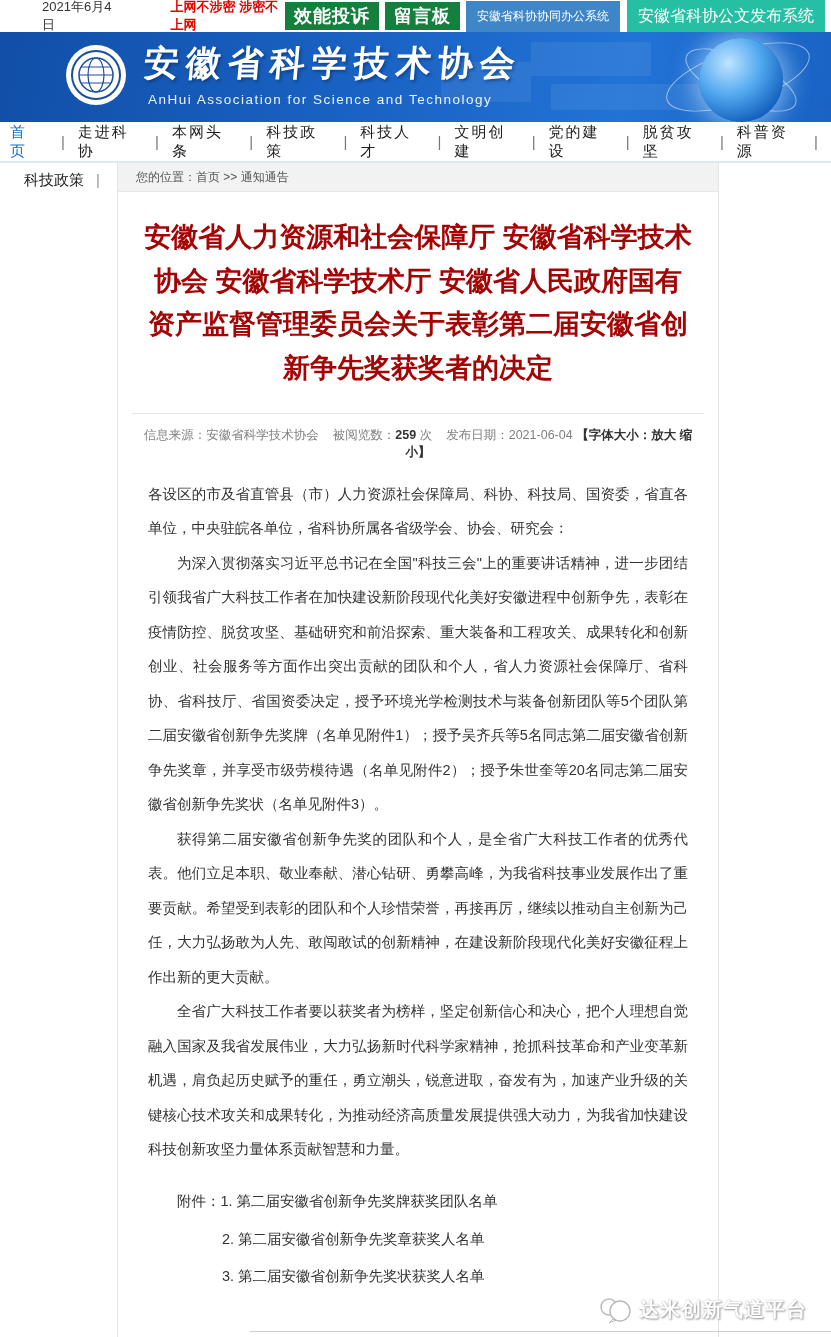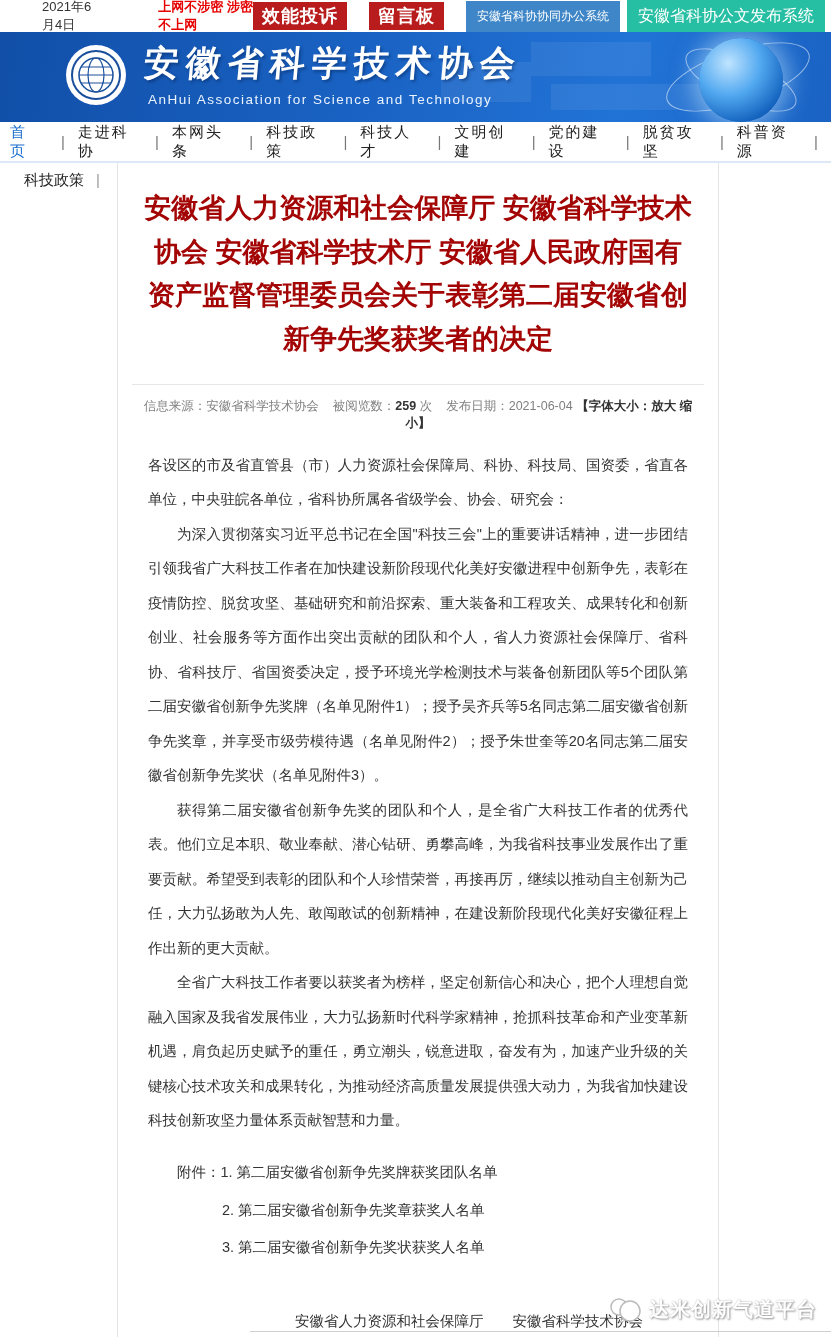--- a/index.html
+++ b/index.html
@@ -7,21 +7,21 @@
   body {
     height:1337px; position:relative; overflow:hidden; background:#fff;
     font-family:"Liberation Sans","DejaVu Sans",sans-serif; color:#333;
   }
   
   .topbar { height:32px; display:flex; align-items:center; background:#fff; padding:0 6px 0 0;border-radius:8px; }
   .topbar-date { font-size:13px; color:#333; margin-left:42px; }
   .topbar-slogan { font-size:13px; font-weight:bold; color:#e60000; margin-left:58px; }
   .topbar-spacer { flex:1; }
   .tb-btn { border:none; cursor:pointer; color:#fff; white-space:nowrap; }
-  .tb-btn.red { background:#b91c1c; font-size:18px; font-weight:bold; padding:2px 9px; margin-right:22px; letter-spacing:1px; }
+  .tb-btn.red { background:#15803d; font-size:18px; font-weight:bold; padding:2px 9px; margin-right:6px; letter-spacing:1px; }
   .tb-btn.blue { background:#3e86c7; font-size:12px; padding:7px 11px; margin-right:7px; }
   .tb-btn.teal { background:#27bfa3; font-size:16px; padding:7px 11px; }
   
   .banner { height:90px; position:relative; overflow:hidden;
     background:linear-gradient(100deg,#114fa8 0%,#1a63c4 45%,#2173d6 75%,#1a63c4 100%); }
   .banner .sq { position:absolute; background:rgba(255,255,255,.07); }
   .logo-badge { position:absolute; left:66px; top:13px; width:60px; height:60px; background:#fff;
     border-radius:50%; display:flex; align-items:center; justify-content:center; }
   .site-cn { position:absolute; left:144px; top:8px; color:#fff; font-size:35px; font-weight:bold;
     letter-spacing:7px; transform:skewX(-5deg); text-shadow:2px 2px 3px rgba(0,30,80,.45); }
@@ -58,21 +58,21 @@
   .gap { display:inline-block; width:14px; }
   .body-wrap { padding:10px 30px 0; font-size:14.5px; line-height:2.38; text-align:justify; color:#333; }
   .body-wrap p { text-indent:2em; }
   .body-wrap p.no-indent { text-indent:0; }
   .att-block { margin-top:16px; }
   .att-line { line-height:2.6; }
   .att-line.cont { padding-left:5.1em; }
   .sig-block { margin-top:28px; font-size:14.5px; line-height:3.6; }
   .sig1 { text-align:right; padding-right:45px; }
   
-  .watermark { position:absolute; right:14px; bottom:14px; display:flex; align-items:center;
+  .watermark { position:absolute; right:24px; bottom:14px; display:flex; align-items:center;
     color:#fff; font-size:20px; font-weight:bold; letter-spacing:1px;
     text-shadow:0 0 1px #aaa, 1px 1px 2px rgba(120,120,120,.8); }
   .watermark svg { margin-right:6px; }
   .footer-line { position:absolute; left:250px; right:0; bottom:5px; border-top:1px solid #cfcfcf; }
 </style>
 </head>
 <body>
 
 <div class="topbar">
   <span class="topbar-date">2021年6月4日</span>
@@ -123,20 +123,23 @@
   <span class="nav-item">脱贫攻坚</span>
     <span class="nav-sep">|</span>
   <span class="nav-item">科普资源</span>
     <span class="nav-sep">|</span>
 </div>
 
 <div class="main">
   <span class="side-label"><span>科技政策</span><span class="side-sep">|</span></span>
 
   <div class="content-box">
+    <div class="crumb-bar">
+      <span>您的位置：</span><a>首页</a><span> &gt;&gt; </span><a>通知通告</a>
+    </div>
 
     <h1 class="art-title">安徽省人力资源和社会保障厅 安徽省科学技术协会 安徽省科学技术厅 安徽省人民政府国有资产监督管理委员会关于表彰第二届安徽省创新争先奖获奖者的决定</h1>
 
     <div class="meta">
       <span>信息来源：</span><span>安徽省科学技术协会</span><span class="gap"></span><span>被阅览数：</span><b>259</b><span> 次</span><span class="gap"></span><span>发布日期：</span><span>2021-06-04</span> <span class="dk">【字体大小：</span><span class="zoom-link">放大</span> <span class="zoom-link">缩小</span><span class="dk">】</span>
     </div>
 
     <div class="body-wrap">
       <p class="no-indent">各设区的市及省直管县（市）人力资源社会保障局、科协、科技局、国资委，省直各单位，中央驻皖各单位，省科协所属各省级学会、协会、研究会：</p>
       <p>为深入贯彻落实习近平总书记在全国"科技三会"上的重要讲话精神，进一步团结引领我省广大科技工作者在加快建设新阶段现代化美好安徽进程中创新争先，表彰在疫情防控、脱贫攻坚、基础研究和前沿探索、重大装备和工程攻关、成果转化和创新创业、社会服务等方面作出突出贡献的团队和个人，省人力资源社会保障厅、省科协、省科技厅、省国资委决定，授予环境光学检测技术与装备创新团队等5个团队第二届安徽省创新争先奖牌（名单见附件1）；授予吴齐兵等5名同志第二届安徽省创新争先奖章，并享受市级劳模待遇（名单见附件2）；授予朱世奎等20名同志第二届安徽省创新争先奖状（名单见附件3）。</p>

